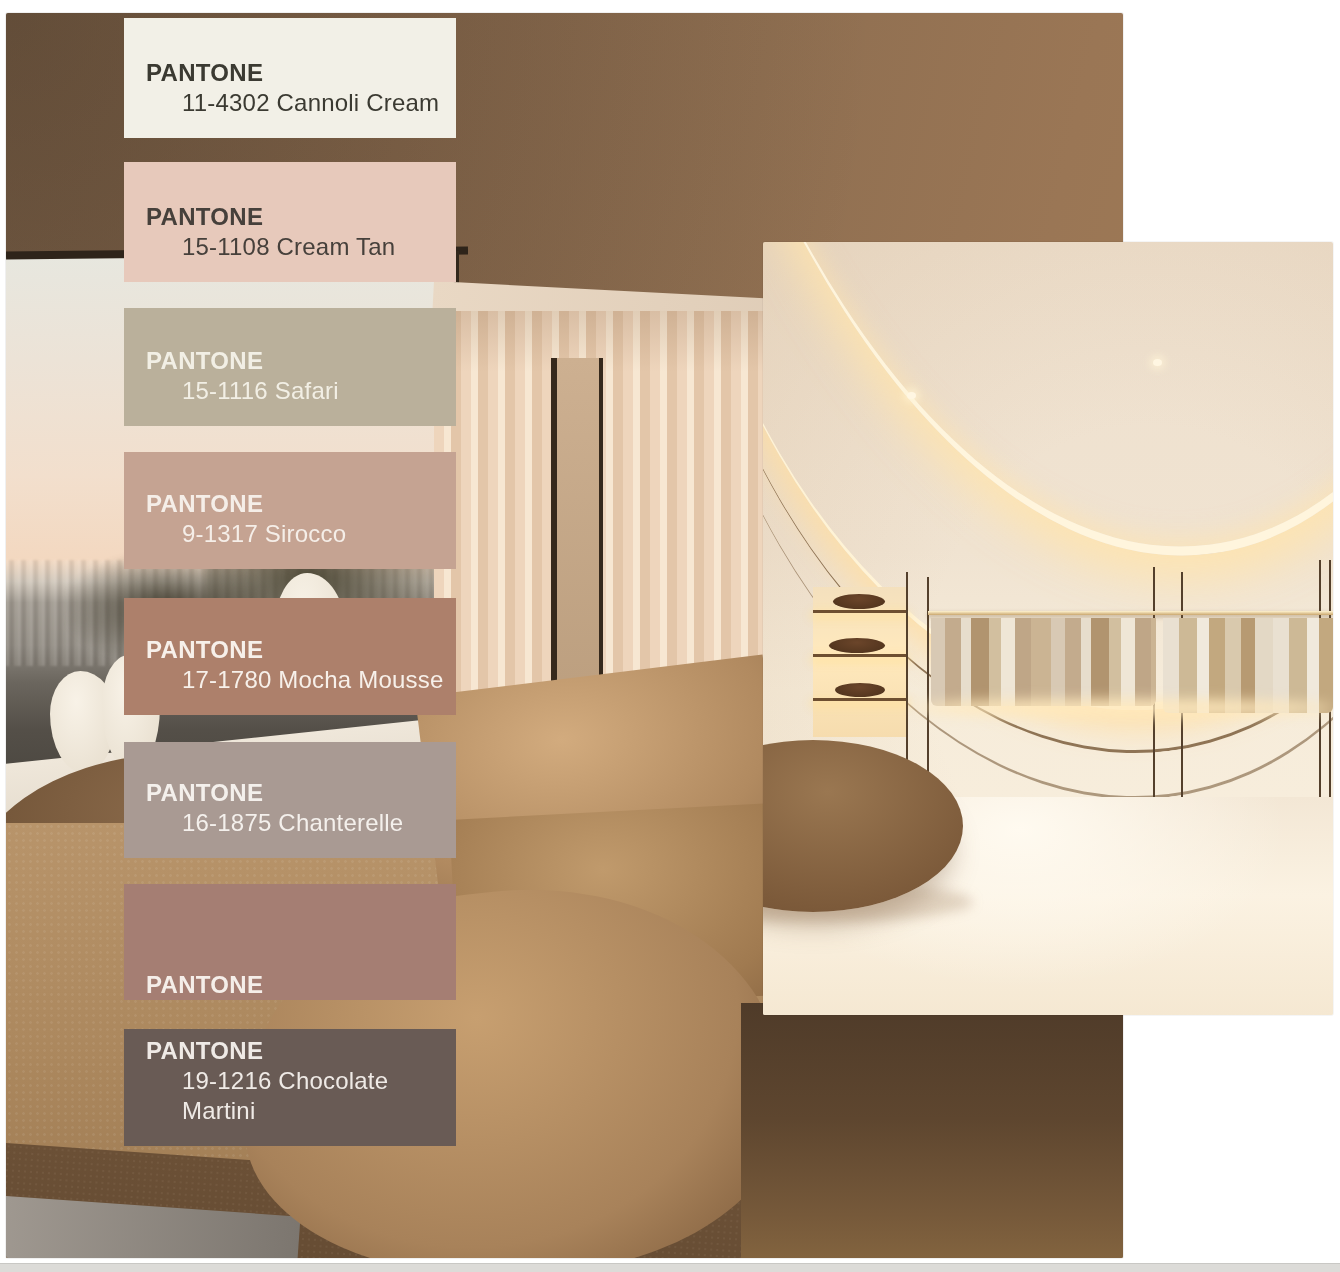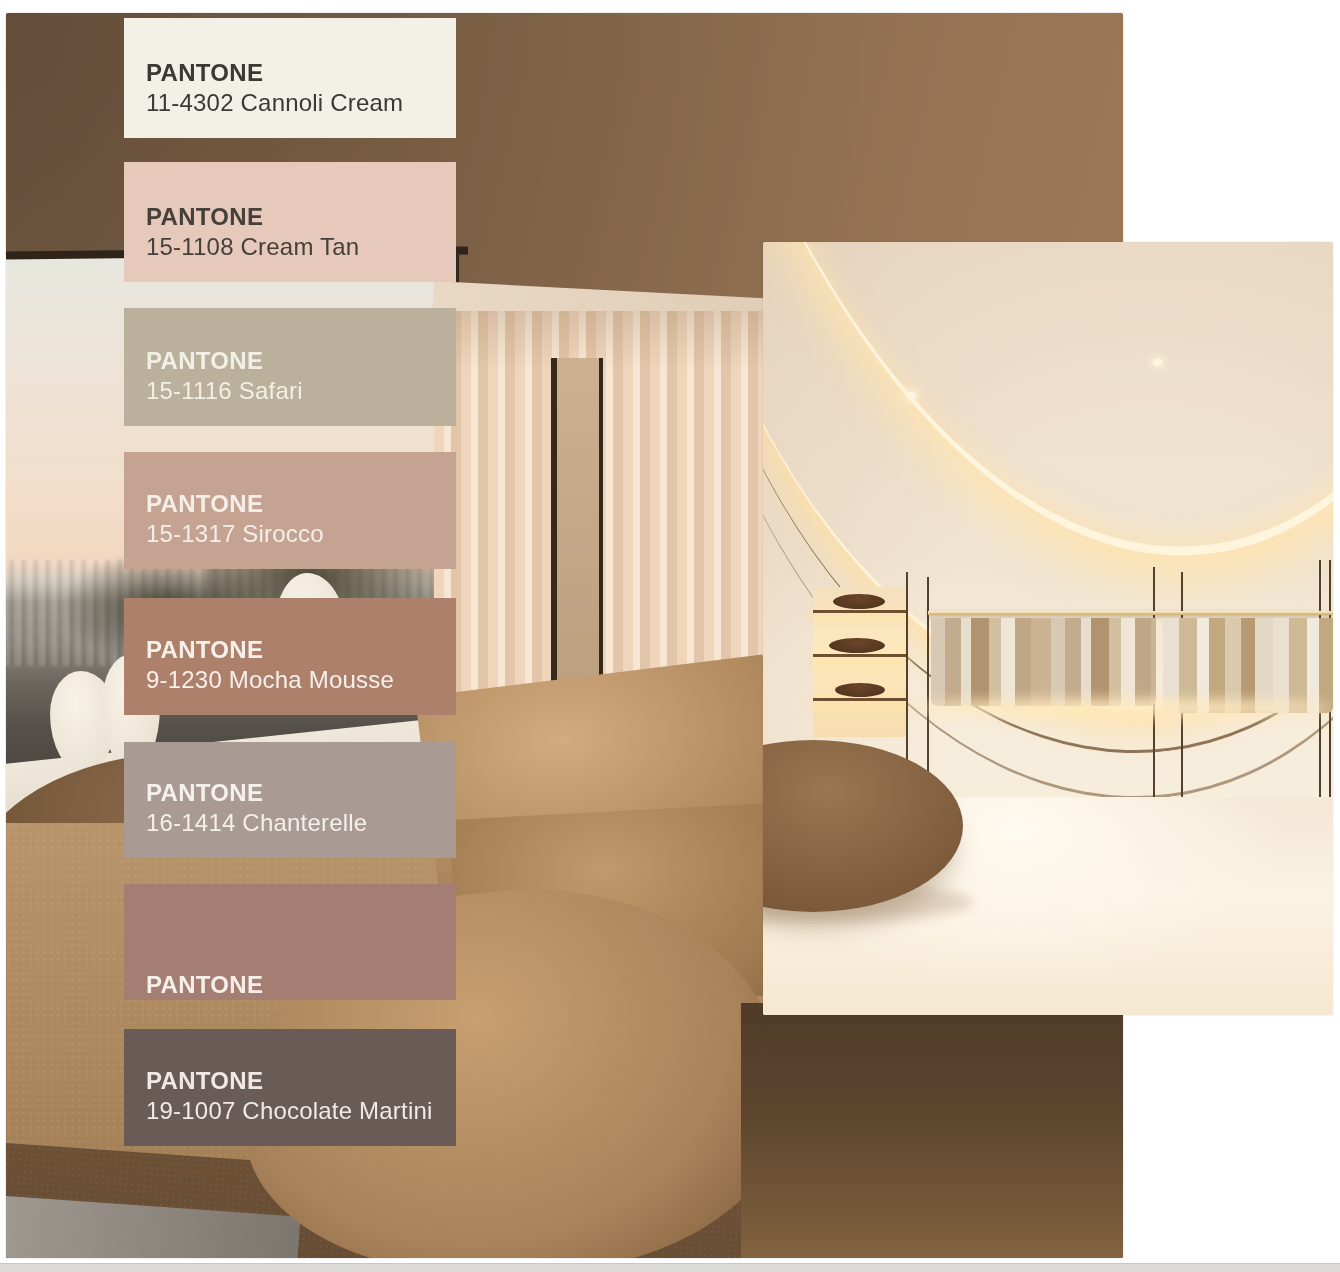--- a/index.html
+++ b/index.html
@@ -107,21 +107,21 @@
     padding:0 0 0 22px;display:flex;flex-direction:column;justify-content:flex-end;}
   .swatch:nth-child(1){top:18px;height:120px;}
   .swatch:nth-child(2){top:162px;height:120px;}
   .swatch:nth-child(3){top:308px;height:118px;}
   .swatch:nth-child(4){top:452px;height:117px;}
   .swatch:nth-child(5){top:598px;height:117px;}
   .swatch:nth-child(6){top:742px;height:116px;}
   .swatch:nth-child(7){top:884px;height:116px;}
   .swatch:nth-child(8){top:1029px;height:117px;}
   .swatch .brand{font-size:24px;font-weight:700;line-height:30px;letter-spacing:.3px;}
-  .swatch .label{font-size:24px;font-weight:400;line-height:30px;margin-bottom:20px;letter-spacing:.2px;}
+  .swatch .label{font-size:24px;font-weight:400;line-height:30px;margin-bottom:20px;letter-spacing:.2px;margin-left:36px;}
 
   .bottom-strip{position:absolute;left:0;top:1263px;width:1340px;height:9px;
     background:#dcdbd8;border-top:1px solid #c9c8c5;}
 </style>
 </head>
 <body>
 
 <div class="board">
 
   <div class="photo living">
@@ -192,33 +192,33 @@
       <div class="swatch" style="background: rgb(231, 201, 187); color: rgb(70, 64, 59);">
     <div class="brand">PANTONE</div>
     <div class="label">15-1108 Cream Tan</div>
   </div>
       <div class="swatch" style="background: rgb(186, 176, 155); color: rgb(242, 239, 229);">
     <div class="brand">PANTONE</div>
     <div class="label">15-1116 Safari</div>
   </div>
       <div class="swatch" style="background: rgb(197, 163, 146); color: rgb(245, 238, 232);">
     <div class="brand">PANTONE</div>
-    <div class="label">15-1317 Sirocco</div>
+    <div class="label">9-1317 Sirocco</div>
   </div>
       <div class="swatch" style="background: rgb(173, 128, 107); color: rgb(247, 240, 234);">
     <div class="brand">PANTONE</div>
-    <div class="label">9-1230 Mocha Mousse</div>
+    <div class="label">17-1780 Mocha Mousse</div>
   </div>
       <div class="swatch" style="background: rgb(169, 154, 147); color: rgb(244, 240, 236);">
     <div class="brand">PANTONE</div>
-    <div class="label">16-1414 Chanterelle</div>
+    <div class="label">16-1875 Chanterelle</div>
   </div>
       <div class="swatch" style="background: rgb(165, 126, 115); color: rgb(245, 238, 233);">
     <div class="brand">PANTONE</div>
   </div>
       <div class="swatch" style="background: rgb(105, 91, 85); color: rgb(239, 234, 230);">
     <div class="brand">PANTONE</div>
-    <div class="label">19-1007 Chocolate Martini</div>
+    <div class="label">19-1216 Chocolate Martini</div>
   </div>
     </div>
 
   <div class="bottom-strip"></div>
 </div>
 
 </body></html>

